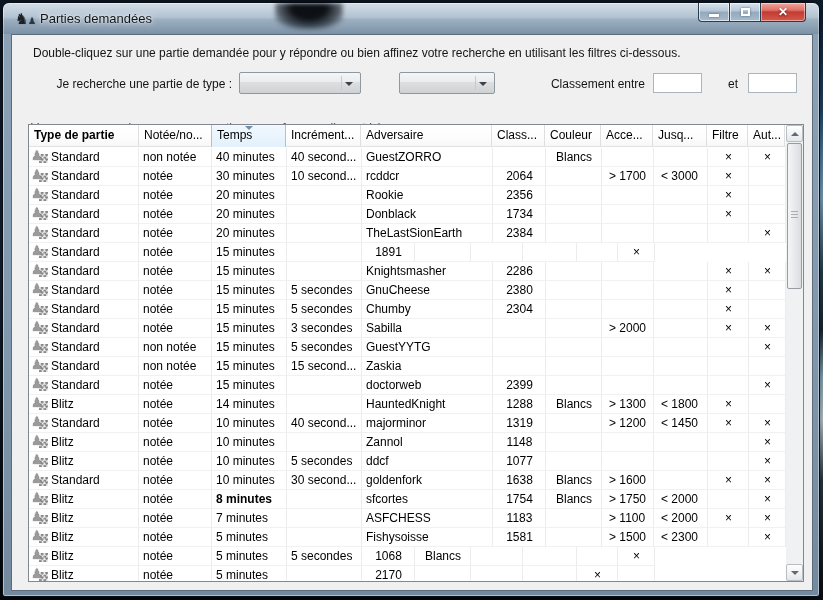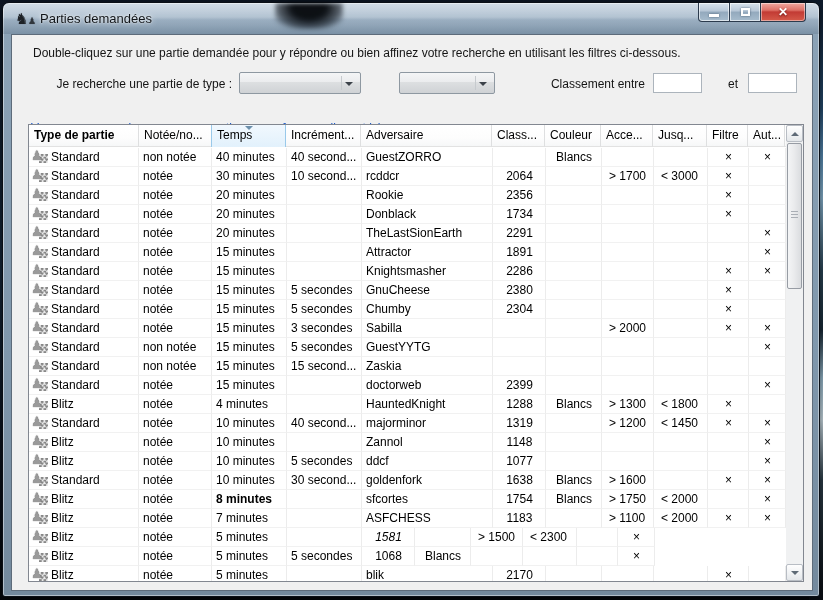--- a/index.html
+++ b/index.html
@@ -260,39 +260,38 @@
                 <span class="pawn-icon">
                   <span class="board"></span>
                   <span class="pawn">♟</span>
                 </span>
                 <span>Standard</span>
               </div>
               <div class="cell" style="width: 73px;">notée</div>
               <div class="cell" style="width: 75px;">20 minutes</div>
               <div class="cell" style="width: 75px;"></div>
               <div class="cell" style="width: 131px;">TheLastSionEarth</div>
-              <div class="cell al-c" style="width: 53px;">2291</div>
-              <div class="cell al-c" style="width: 56px;"></div>
-              <div class="cell al-range" style="width: 52px;"></div>
-              <div class="cell al-range" style="width: 54px;"></div>
-              <div class="cell al-c" style="width: 41px;"></div>
-              <div class="cell al-c" style="width: 37px;">×</div>
-            </div>
-            <div class="trow">
-              <div class="cell type-cell" style="width: 110px;">
-                <span class="pawn-icon">
-                  <span class="board"></span>
-                  <span class="pawn">♟</span>
-                </span>
-                <span>Standard</span>
-              </div>
-              <div class="cell" style="width: 73px;">notée</div>
-              <div class="cell" style="width: 75px;">15 minutes</div>
-              <div class="cell" style="width: 75px;"></div>
-              <div class="cell" style="width: 131px;">Attractor</div>
+              <div class="cell al-c" style="width: 53px;">2384</div>
+              <div class="cell al-c" style="width: 56px;"></div>
+              <div class="cell al-range" style="width: 52px;"></div>
+              <div class="cell al-range" style="width: 54px;"></div>
+              <div class="cell al-c" style="width: 41px;"></div>
+              <div class="cell al-c" style="width: 37px;">×</div>
+            </div>
+            <div class="trow">
+              <div class="cell type-cell" style="width: 110px;">
+                <span class="pawn-icon">
+                  <span class="board"></span>
+                  <span class="pawn">♟</span>
+                </span>
+                <span>Standard</span>
+              </div>
+              <div class="cell" style="width: 73px;">notée</div>
+              <div class="cell" style="width: 75px;">15 minutes</div>
+              <div class="cell" style="width: 75px;"></div>
               <div class="cell al-c" style="width: 53px;">1891</div>
               <div class="cell al-c" style="width: 56px;"></div>
               <div class="cell al-range" style="width: 52px;"></div>
               <div class="cell al-range" style="width: 54px;"></div>
               <div class="cell al-c" style="width: 41px;"></div>
               <div class="cell al-c" style="width: 37px;">×</div>
             </div>
             <div class="trow">
               <div class="cell type-cell" style="width: 110px;">
                 <span class="pawn-icon">
@@ -428,21 +427,21 @@
             </div>
             <div class="trow">
               <div class="cell type-cell" style="width: 110px;">
                 <span class="pawn-icon">
                   <span class="board"></span>
                   <span class="pawn">♟</span>
                 </span>
                 <span>Blitz</span>
               </div>
               <div class="cell" style="width: 73px;">notée</div>
-              <div class="cell" style="width: 75px;">4 minutes</div>
+              <div class="cell" style="width: 75px;">14 minutes</div>
               <div class="cell" style="width: 75px;"></div>
               <div class="cell" style="width: 131px;">HauntedKnight</div>
               <div class="cell al-c" style="width: 53px;">1288</div>
               <div class="cell al-c" style="width: 56px;">Blancs</div>
               <div class="cell al-range" style="width: 52px;">&gt; 1300</div>
               <div class="cell al-range" style="width: 54px;">&lt; 1800</div>
               <div class="cell al-c" style="width: 41px;">×</div>
               <div class="cell al-c" style="width: 37px;"></div>
             </div>
             <div class="trow">
@@ -563,21 +562,22 @@
               <div class="cell type-cell" style="width: 110px;">
                 <span class="pawn-icon">
                   <span class="board"></span>
                   <span class="pawn">♟</span>
                 </span>
                 <span>Blitz</span>
               </div>
               <div class="cell" style="width: 73px;">notée</div>
               <div class="cell" style="width: 75px;">5 minutes</div>
               <div class="cell" style="width: 75px;"></div>
-              <div class="cell al-c" style="width: 53px; font-style: italic;">1581</div>
+              <div class="cell" style="width: 131px;">Fishysoisse</div>
+              <div class="cell al-c" style="width: 53px;">1581</div>
               <div class="cell al-c" style="width: 56px;"></div>
               <div class="cell al-range" style="width: 52px;">&gt; 1500</div>
               <div class="cell al-range" style="width: 54px;">&lt; 2300</div>
               <div class="cell al-c" style="width: 41px;"></div>
               <div class="cell al-c" style="width: 37px;">×</div>
             </div>
             <div class="trow">
               <div class="cell type-cell" style="width: 110px;">
                 <span class="pawn-icon">
                   <span class="board"></span>
@@ -599,21 +599,20 @@
               <div class="cell type-cell" style="width: 110px;">
                 <span class="pawn-icon">
                   <span class="board"></span>
                   <span class="pawn">♟</span>
                 </span>
                 <span>Blitz</span>
               </div>
               <div class="cell" style="width: 73px;">notée</div>
               <div class="cell" style="width: 75px;">5 minutes</div>
               <div class="cell" style="width: 75px;"></div>
-              <div class="cell" style="width: 131px;">blik</div>
               <div class="cell al-c" style="width: 53px;">2170</div>
               <div class="cell al-c" style="width: 56px;"></div>
               <div class="cell al-range" style="width: 52px;"></div>
               <div class="cell al-range" style="width: 54px;"></div>
               <div class="cell al-c" style="width: 41px;">×</div>
               <div class="cell al-c" style="width: 37px;"></div>
             </div>
           </div>
         <div class="vscroll">
           <div class="sb-btn up">

